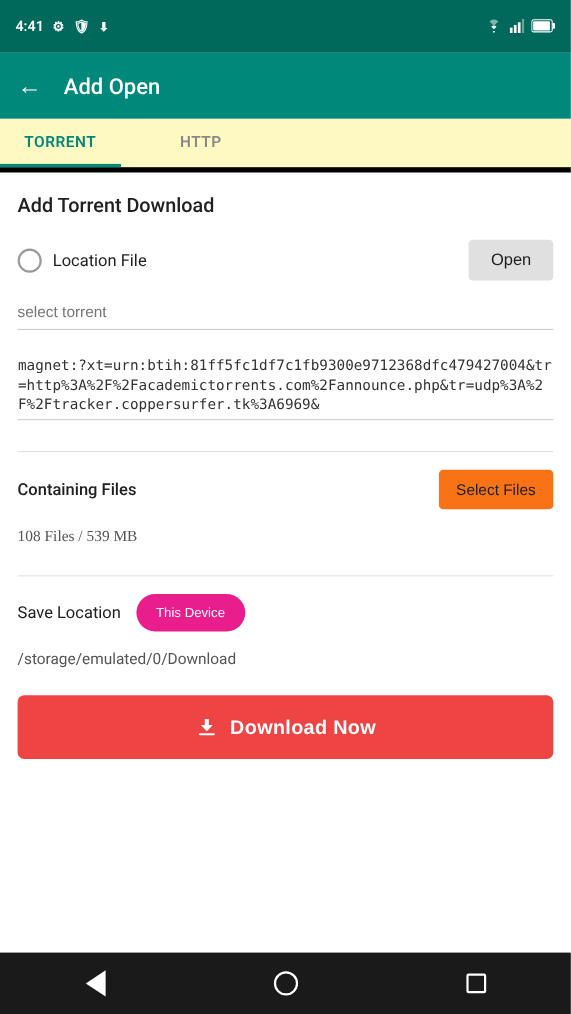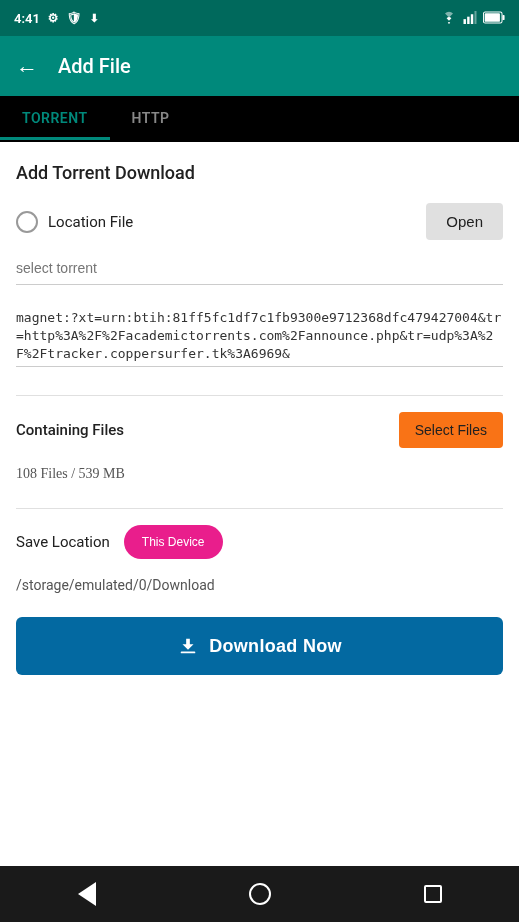--- a/index.html
+++ b/index.html
@@ -10,21 +10,21 @@
       font-family: 'Roboto', Arial, sans-serif;
       background: #f5f5f5;
       overflow: hidden;
       display: flex;
       flex-direction: column;
     }
 
     
     .status-bar {
       background: #00695c;
-      height: 36px;
+      height: 48px;
       display: flex;
       align-items: center;
       justify-content: space-between;
       padding: 0 14px;
     }
     .status-bar-left {
       display: flex;
       align-items: center;
       gap: 8px;
       color: white;
@@ -53,23 +53,24 @@
       cursor: pointer;
     }
     .app-bar-title {
       color: white;
       font-size: 20px;
       font-weight: 500;
     }
 
     
     .tabs-container {
-      background: #000000;
-      display: flex;
-      border-bottom: 2px solid #000000;
+      background: #fef9c3;
+      display: flex;
+      border-bottom: 5px solid #000000;
+      gap: 32px;
     }
     .tab {
       padding: 14px 22px;
       font-size: 14px;
       font-weight: 600;
       color: #888;
       cursor: pointer;
       letter-spacing: 0.5px;
       position: relative;
     }
@@ -237,21 +238,21 @@
     .path-text {
       font-size: 14px;
       color: #555;
       margin-bottom: 16px;
       padding: 8px 0;
     }
 
     
     .btn-download {
       width: 100%;
-      background: #0369a1;
+      background: #ef4444;
       color: white;
       border: none;
       padding: 18px;
       border-radius: 6px;
       font-size: 18px;
       font-weight: 600;
       cursor: pointer;
       display: flex;
       align-items: center;
       justify-content: center;
@@ -332,21 +333,21 @@
         <rect x="0.5" y="0.5" width="22" height="13" rx="2" stroke="white" stroke-width="1.2"></rect>
         <rect x="2" y="2" width="18" height="10" rx="1" fill="white"></rect>
         <rect x="23" y="4" width="2.5" height="6" rx="1" fill="white"></rect>
       </svg>
     </span>
   </div>
 </div>
 
 <div class="app-bar">
   <span class="app-bar-back">←</span>
-  <span class="app-bar-title">Add File</span>
+  <span class="app-bar-title">Add Open</span>
 </div>
 
 <div class="tabs-container">
   <div class="tab active">
     <span>TORRENT</span>
   </div>
   <div class="tab">
     <span>HTTP</span>
   </div>
 </div>

